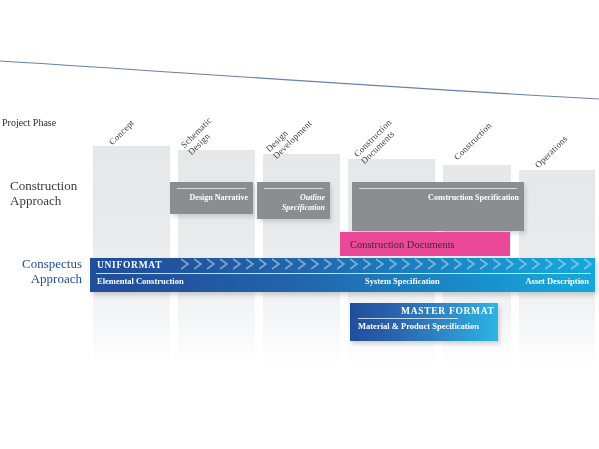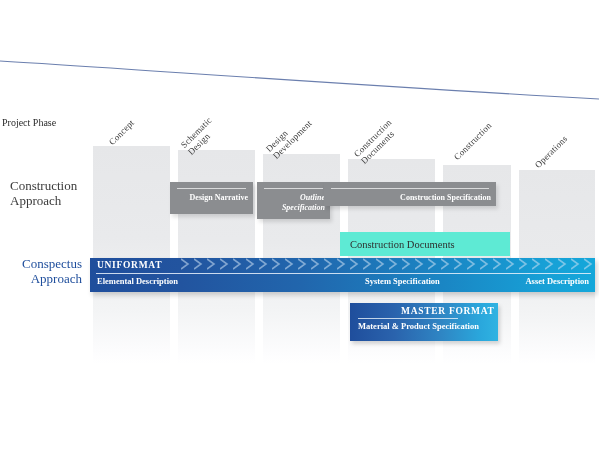--- a/index.html
+++ b/index.html
@@ -57,21 +57,21 @@
   }
   .graybox .gtxt{
     position:absolute;left:7px;right:5px;top:11px;
     color:#ffffff;font-weight:bold;font-size:8px;line-height:9.5px;
     font-family:"Liberation Serif", serif;
   }
 
   
   #cd-box{
     position:absolute;
-    background:#5eead4;
+    background:#ec4899;
     text-align:center;
   }
   #cd-box .cdtxt{
     position:absolute;left:10px;top:7px;
     font-size:10.5px;color:#2f2f2f;font-family:"Liberation Serif", serif;
   }
 
   
   #band{
     position:absolute;
@@ -172,41 +172,41 @@
   </div>
 
   <div class="graybox" style="left:257px; top:182px; width:73px; height:37px;font-style:italic;">
     <div class="rule"></div>
     <div class="gtxt">
       <div>Outline</div>
       <div>Specification</div>
     </div>
   </div>
 
-  <div class="graybox" style="left:324px; top:182px; width:172px; height:24px;">
+  <div class="graybox" style="left:352px; top:182px; width:172px; height:49px;">
     <div class="rule"></div>
     <div class="gtxt">Construction Specification</div>
   </div>
 
   <div id="cd-box" style="left:340px; top:232px; width:170px; height:24px;">
     <div class="cdtxt">Construction Documents</div>
   </div>
 
   <div id="band" style="left:90px; top:258px; width:505px; height:34px;">
     <svg class="chev" viewBox="0 0 505 12" preserveAspectRatio="none">
       <defs>
         <pattern id="chevpat" x="0" y="0" width="13" height="12" patternUnits="userSpaceOnUse">
           <path d="M0,1 L7,6 L0,11" fill="none" stroke="#cfe2f4" stroke-width="1.6"></path>
         </pattern>
       </defs>
       <rect x="88" y="0" width="417" height="12" fill="url(#chevpat)"></rect>
     </svg>
     <div class="bandrule"></div>
     <div class="uf">UNIFORMAT</div>
-    <div class="b-left">Elemental Description</div>
+    <div class="b-left">Elemental Construction</div>
     <div class="b-mid">System Specification</div>
     <div class="b-right">Asset Description</div>
   </div>
 
   <div id="mf" style="left:350px; top:303px; width:148px; height:38px;">
     <div class="mfrule"></div>
     <div class="mftitle">MASTER FORMAT</div>
     <div class="mfsub">Material &amp; Product Specification</div>
   </div>
 

